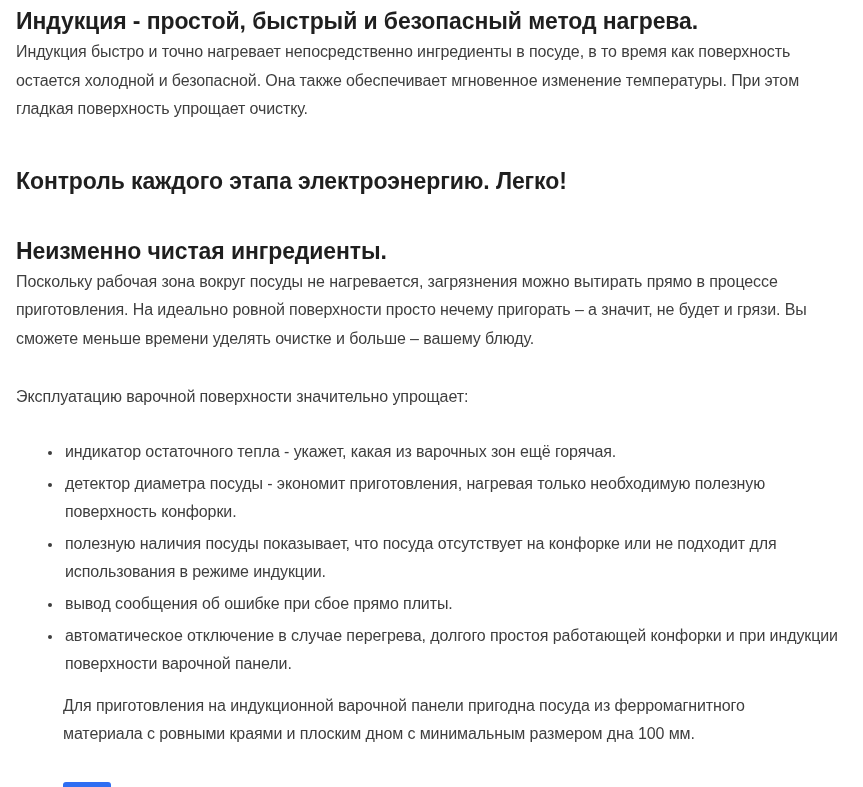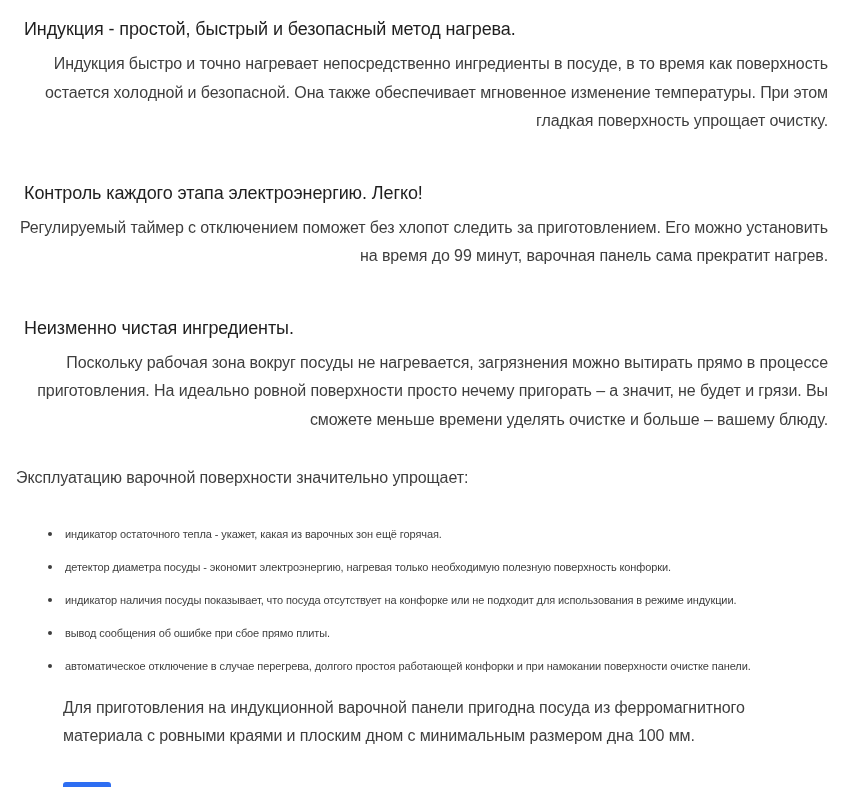--- a/index.html
+++ b/index.html
@@ -10,51 +10,50 @@
     position: relative;
     font-family: "Liberation Sans", sans-serif;
     color: #3e3e3e;
   }
   .doc { padding: 8px 20px 0 16px; }
 
   .section { margin: 0 0 30px 0; }
   .section + .section { margin-top: 44px; }
 
   .sec-heading {
-    font-size: 18px;
-    font-weight: normal;
+    font-size: 23px;
+    font-weight: bold;
     color: #1f1f1f;
     line-height: 26px;
-    margin: 8px;
+    margin: 0;
     letter-spacing: -0.1px;
   }
   .sec-body {
     font-size: 16px;
     line-height: 28.5px;
     letter-spacing: -0.1px;
     margin: 4px 0 0 0;
     max-width: 812px;
-    text-align: right;
   }
 
   .features-intro {
     font-size: 16px;
     line-height: 28.5px;
     letter-spacing: -0.1px;
     margin: 12px 0 0 0;
     max-width: 812px;
   }
 
   ul.features {
     margin: 26px 0 0 0;
     padding: 0 0 0 47px;
     max-width: 790px;
   }
   ul.features li {
-    font-size: 11px;
+    font-size: 16px;
     line-height: 28px;
     letter-spacing: -0.1px;
     margin: 0 0 4px 0;
     padding-left: 2px;
   }
   ul.features li::marker { color: #3e3e3e; font-size: 14px; }
 
   .note {
     font-size: 16px;
     line-height: 28px;
@@ -77,35 +76,34 @@
 
 <div class="doc">
 
   <div class="section">
     <h3 class="sec-heading">Индукция - простой, быстрый и безопасный метод нагрева.</h3>
     <p class="sec-body">Индукция быстро и точно нагревает непосредственно ингредиенты в посуде, в то время как поверхность остается холодной и безопасной. Она также обеспечивает мгновенное изменение температуры. При этом гладкая поверхность упрощает очистку.</p>
   </div>
 
   <div class="section">
     <h3 class="sec-heading">Контроль каждого этапа электроэнергию. Легко!</h3>
-    <p class="sec-body">Регулируемый таймер с отключением поможет без хлопот следить за приготовлением. Его можно установить на время до 99 минут, варочная панель сама прекратит нагрев.</p>
   </div>
 
   <div class="section">
     <h3 class="sec-heading">Неизменно чистая ингредиенты.</h3>
     <p class="sec-body">Поскольку рабочая зона вокруг посуды не нагревается, загрязнения можно вытирать прямо в процессе приготовления. На идеально ровной поверхности просто нечему пригорать – а значит, не будет и грязи. Вы сможете меньше времени уделять очистке и больше – вашему блюду.</p>
   </div>
 
   <p class="features-intro">Эксплуатацию варочной поверхности значительно упрощает:</p>
 
   <ul class="features">
     <li>индикатор остаточного тепла - укажет, какая из варочных зон ещё горячая.</li>
-    <li>детектор диаметра посуды - экономит электроэнергию, нагревая только необходимую полезную поверхность конфорки.</li>
-    <li>индикатор наличия посуды показывает, что посуда отсутствует на конфорке или не подходит для использования в режиме индукции.</li>
+    <li>детектор диаметра посуды - экономит приготовления, нагревая только необходимую полезную поверхность конфорки.</li>
+    <li>полезную наличия посуды показывает, что посуда отсутствует на конфорке или не подходит для использования в режиме индукции.</li>
     <li>вывод сообщения об ошибке при сбое прямо плиты.</li>
-    <li>автоматическое отключение в случае перегрева, долгого простоя работающей конфорки и при намокании поверхности очистке панели.</li>
+    <li>автоматическое отключение в случае перегрева, долгого простоя работающей конфорки и при индукции поверхности варочной панели.</li>
   </ul>
 
   <p class="note">Для приготовления на индукционной варочной панели пригодна посуда из ферромагнитного материала с ровными краями и плоским дном с минимальным размером дна 100 мм.</p>
 
 </div>
 
 <div class="bottom-partial" style="background: rgb(46, 110, 242);"></div>
 
 </body></html>

